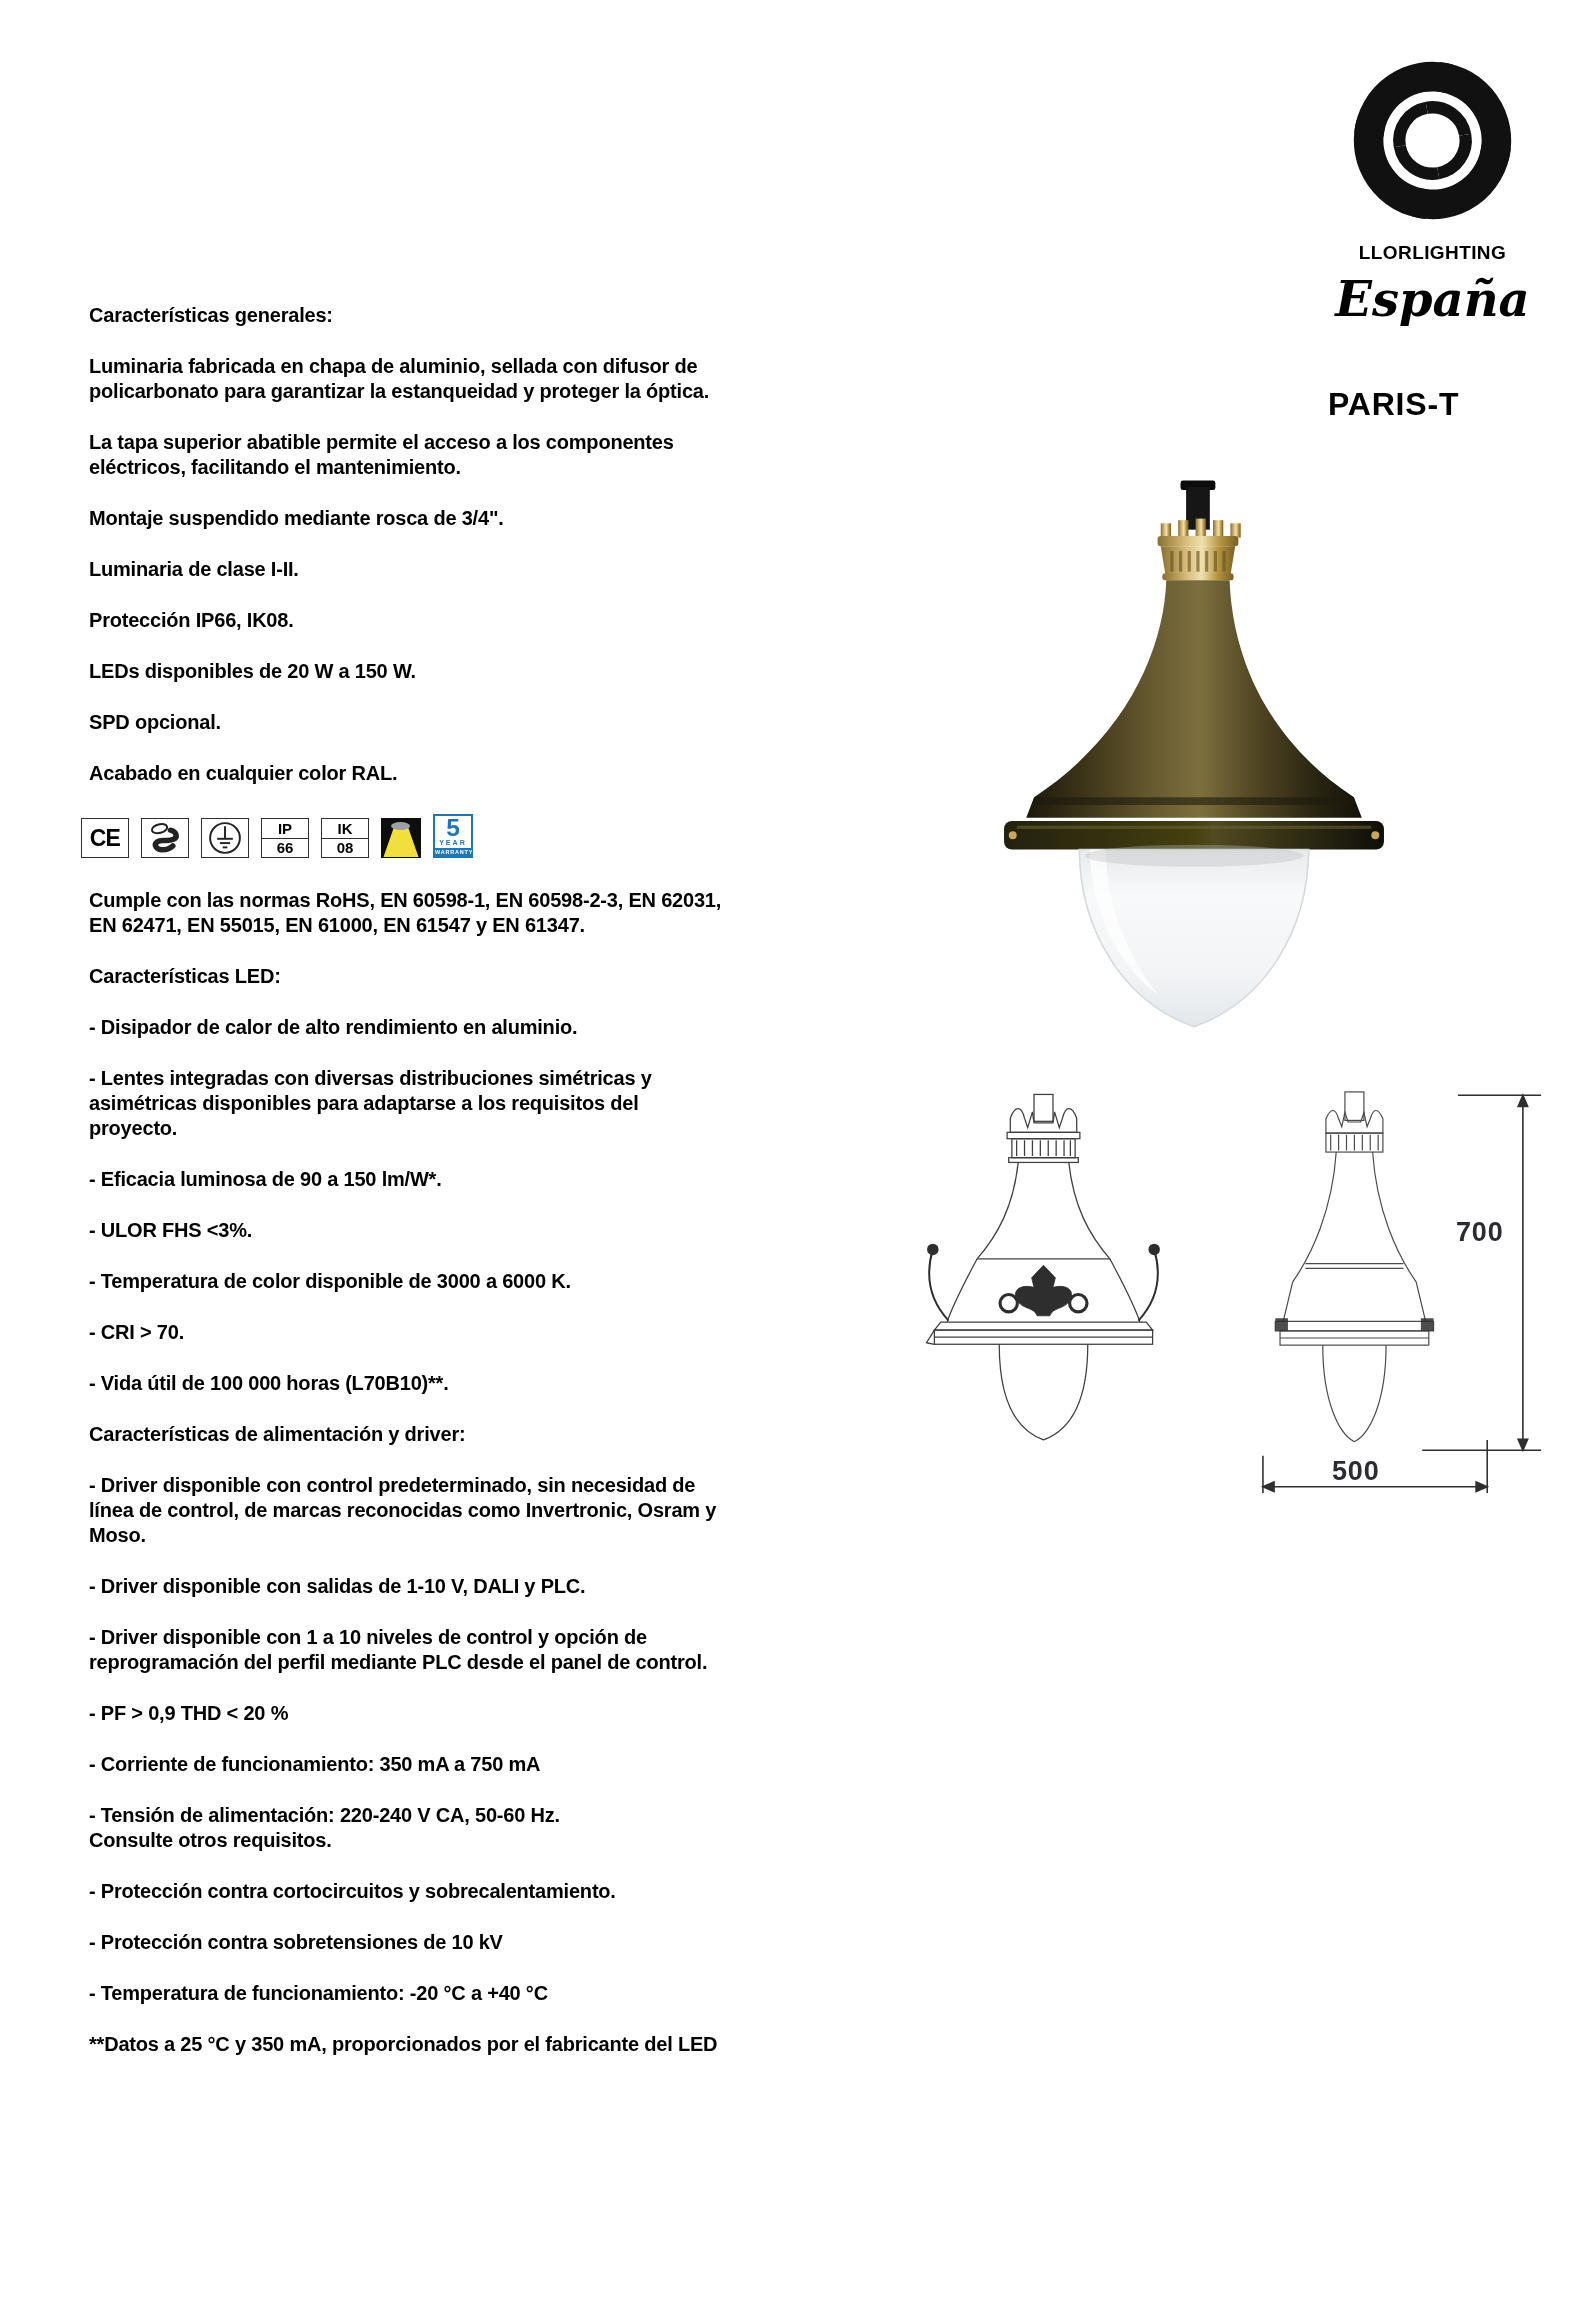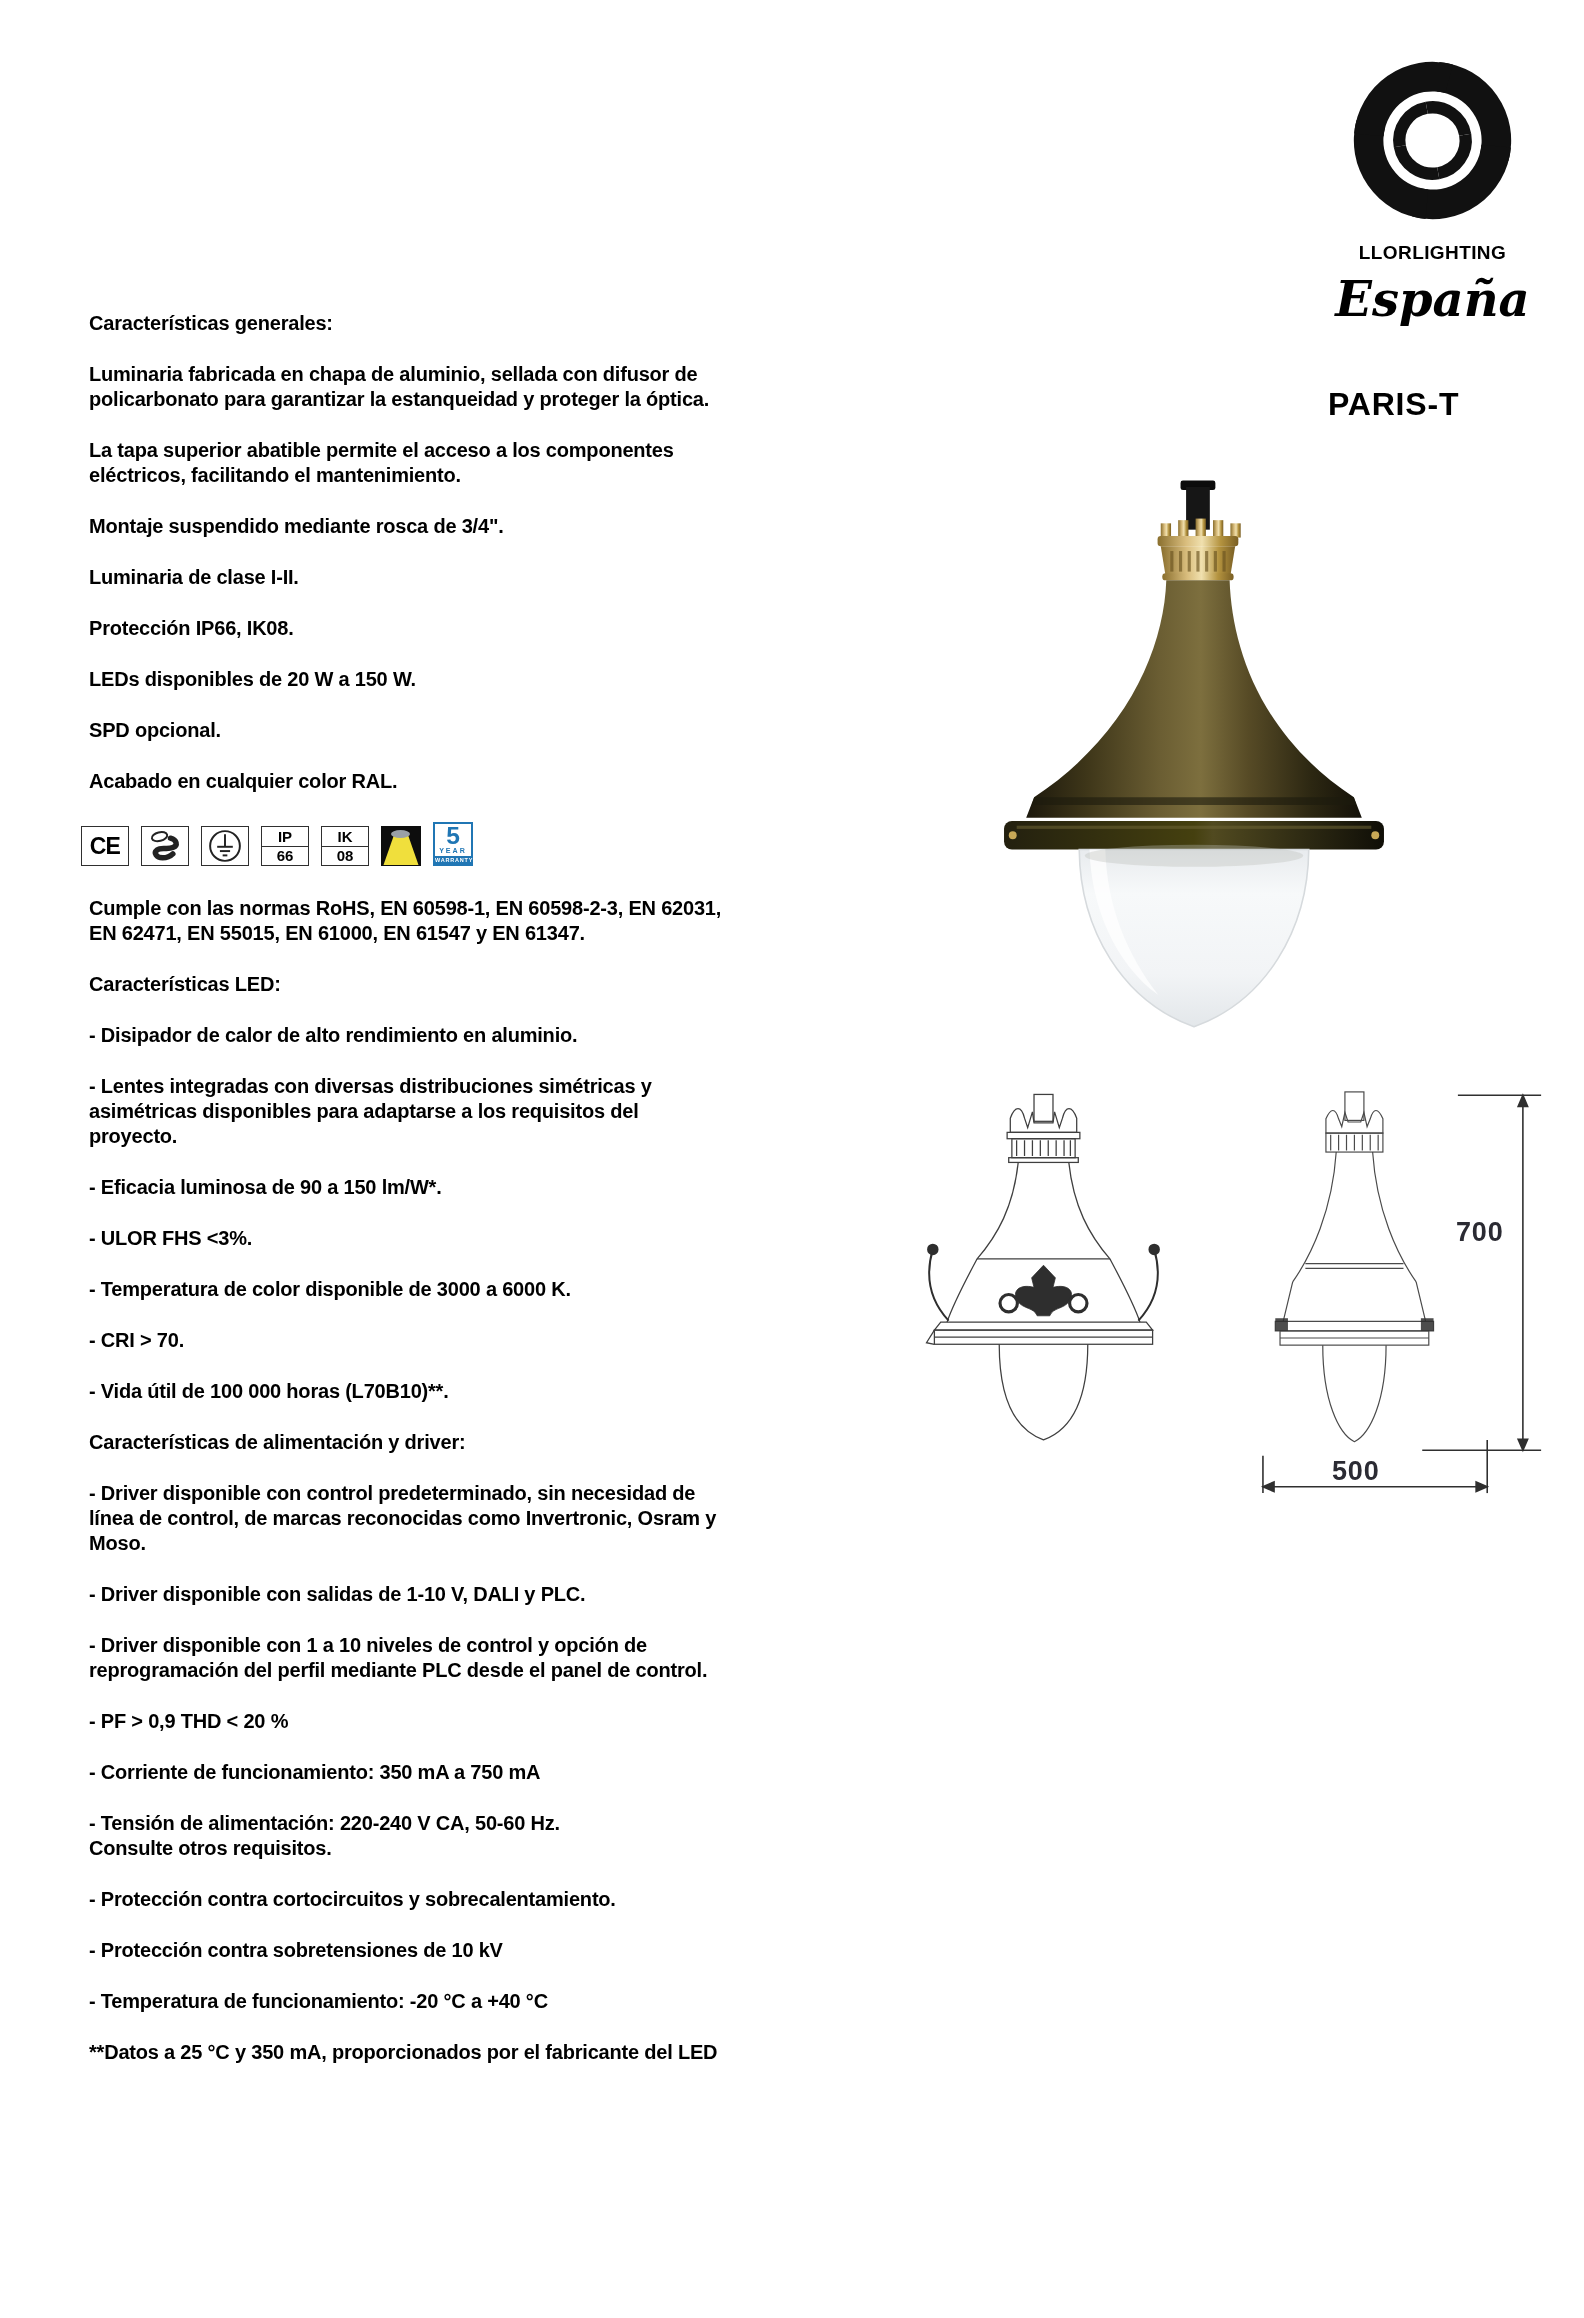--- a/index.html
+++ b/index.html
@@ -1,20 +1,20 @@
 <!DOCTYPE html>
 <html style="font-size:12.7px"><head>
 <meta charset="utf-8">
 <style>
   html,body{margin:0;padding:0;background:#888;}
   #page{position:relative;width:1584px;height:2319px;background:#ffffff;overflow:hidden;
         font-family:"Liberation Sans",sans-serif;color:#000;}
   
   #specs{position:absolute;left:89px;top:303px;width:753px;}
-  .para{margin:8px 0 26px 0;font-size:20px;line-height:25px;font-weight:bold;
+  .para{margin:0 0 26px 0;font-size:20px;line-height:25px;font-weight:bold;
         white-space:pre-line;letter-spacing:-0.2px;}
   
   .icons-row{display:flex;align-items:flex-end;gap:12px;margin:1.6px 0 30px -8px;height:46px;}
   .cert-box{width:48px;height:40px;border:1.6px solid #2f2f2f;box-sizing:border-box;background:#fff;
             display:flex;align-items:center;justify-content:center;flex-direction:column;}
   .ce-text{font-size:23px;font-weight:bold;letter-spacing:-0.8px;transform:scaleY(1.05);}
   .iprow{font-size:15px;font-weight:bold;line-height:17.4px;width:100%;text-align:center;}
   .iprow.bottom{border-top:1.2px solid #2f2f2f;}
   .beam-box{width:40px;height:40px;background:#0d0d0d;position:relative;overflow:hidden;}
   .beam-cone{position:absolute;left:0;top:6.3px;width:100%;height:33px;background:#f0df3c;

